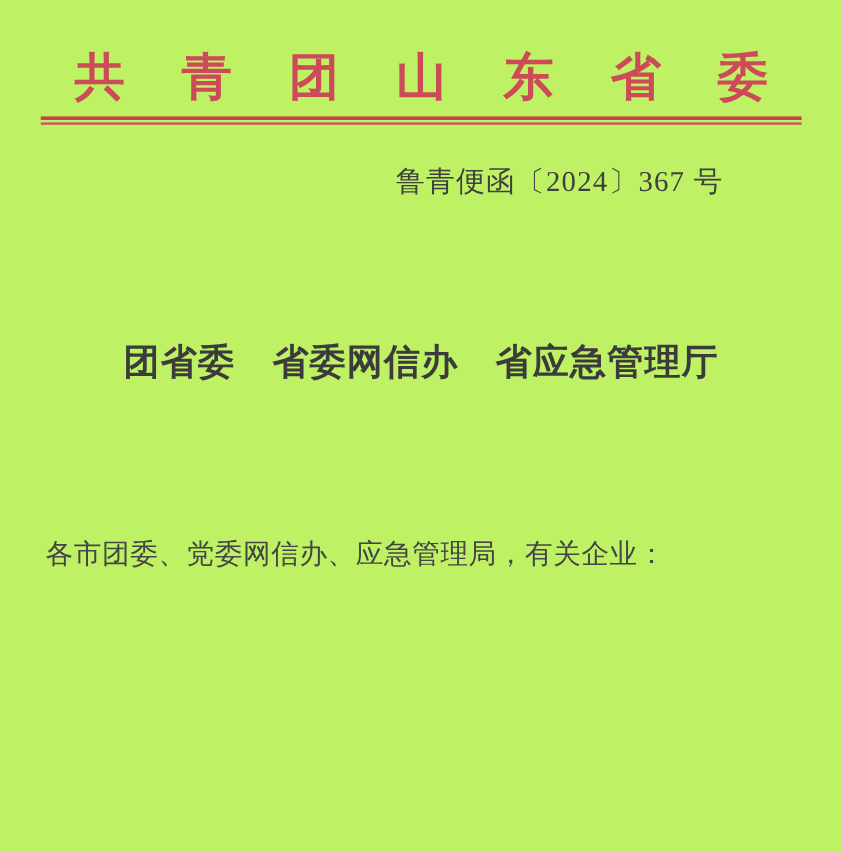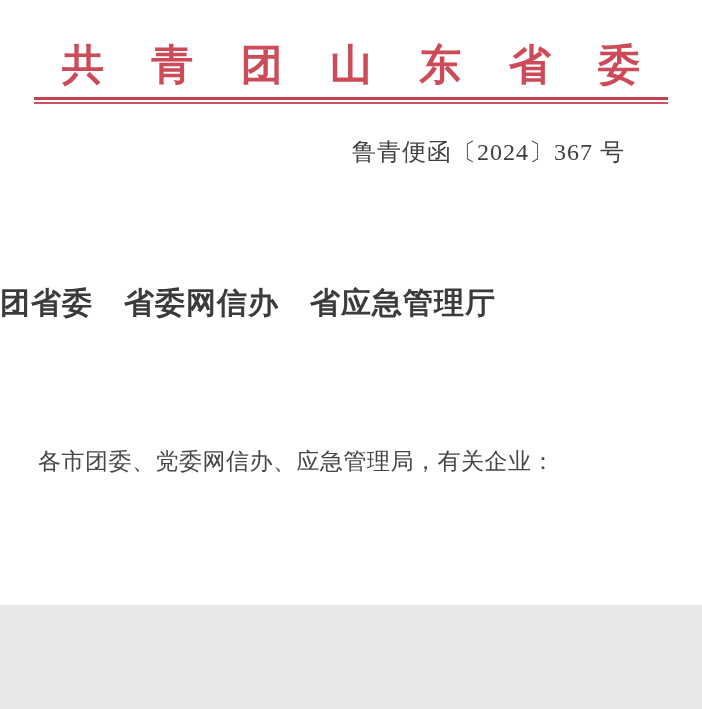--- a/index.html
+++ b/index.html
@@ -1,42 +1,42 @@
 <!DOCTYPE html>
 <html><head>
 <meta charset="utf-8">
 <style>
   html,body{margin:0;padding:0;background:#e8e8e8;}
   .page{
-    width:702px;height:605px;background:#ffffff;position:relative;
+    width:702px;height:709px;background:#bef264;position:relative;
     margin:0 auto;overflow:hidden;
     font-family:"Liberation Serif","DejaVu Serif",serif;
   }
   
   .letterhead{
     width:578px;margin:42px auto 0;
     font-size:42px;line-height:46px;font-weight:bold;
     color:#cd4b59;
     text-align:justify;text-align-last:justify;
     white-space:nowrap;
   }
   .divider{width:634px;margin:9px auto 0;}
   .divider .thick{height:3px;background:#c4414f;}
   .divider .thin{height:2px;background:#cf5260;margin-top:2px;}
   
   .doc-number{
     margin-top:34px;
     font-size:24px;line-height:28px;color:#3f3f3f;
-    text-align:right;padding-right:77px;
+    text-align:right;padding-right:99px;
     letter-spacing:1px;
   }
   
   .doc-title{
     margin-top:37px;
-    text-align:left;
+    text-align:center;
     font-weight:bold;color:#3b3b3b;
     font-size:30px;line-height:40px;
     letter-spacing:1px;
     white-space:pre-wrap;
   }
   
   .doc-body{
     margin-top:40px;
     padding:0 35px 0 38px;
     font-size:23px;line-height:37.7px;

